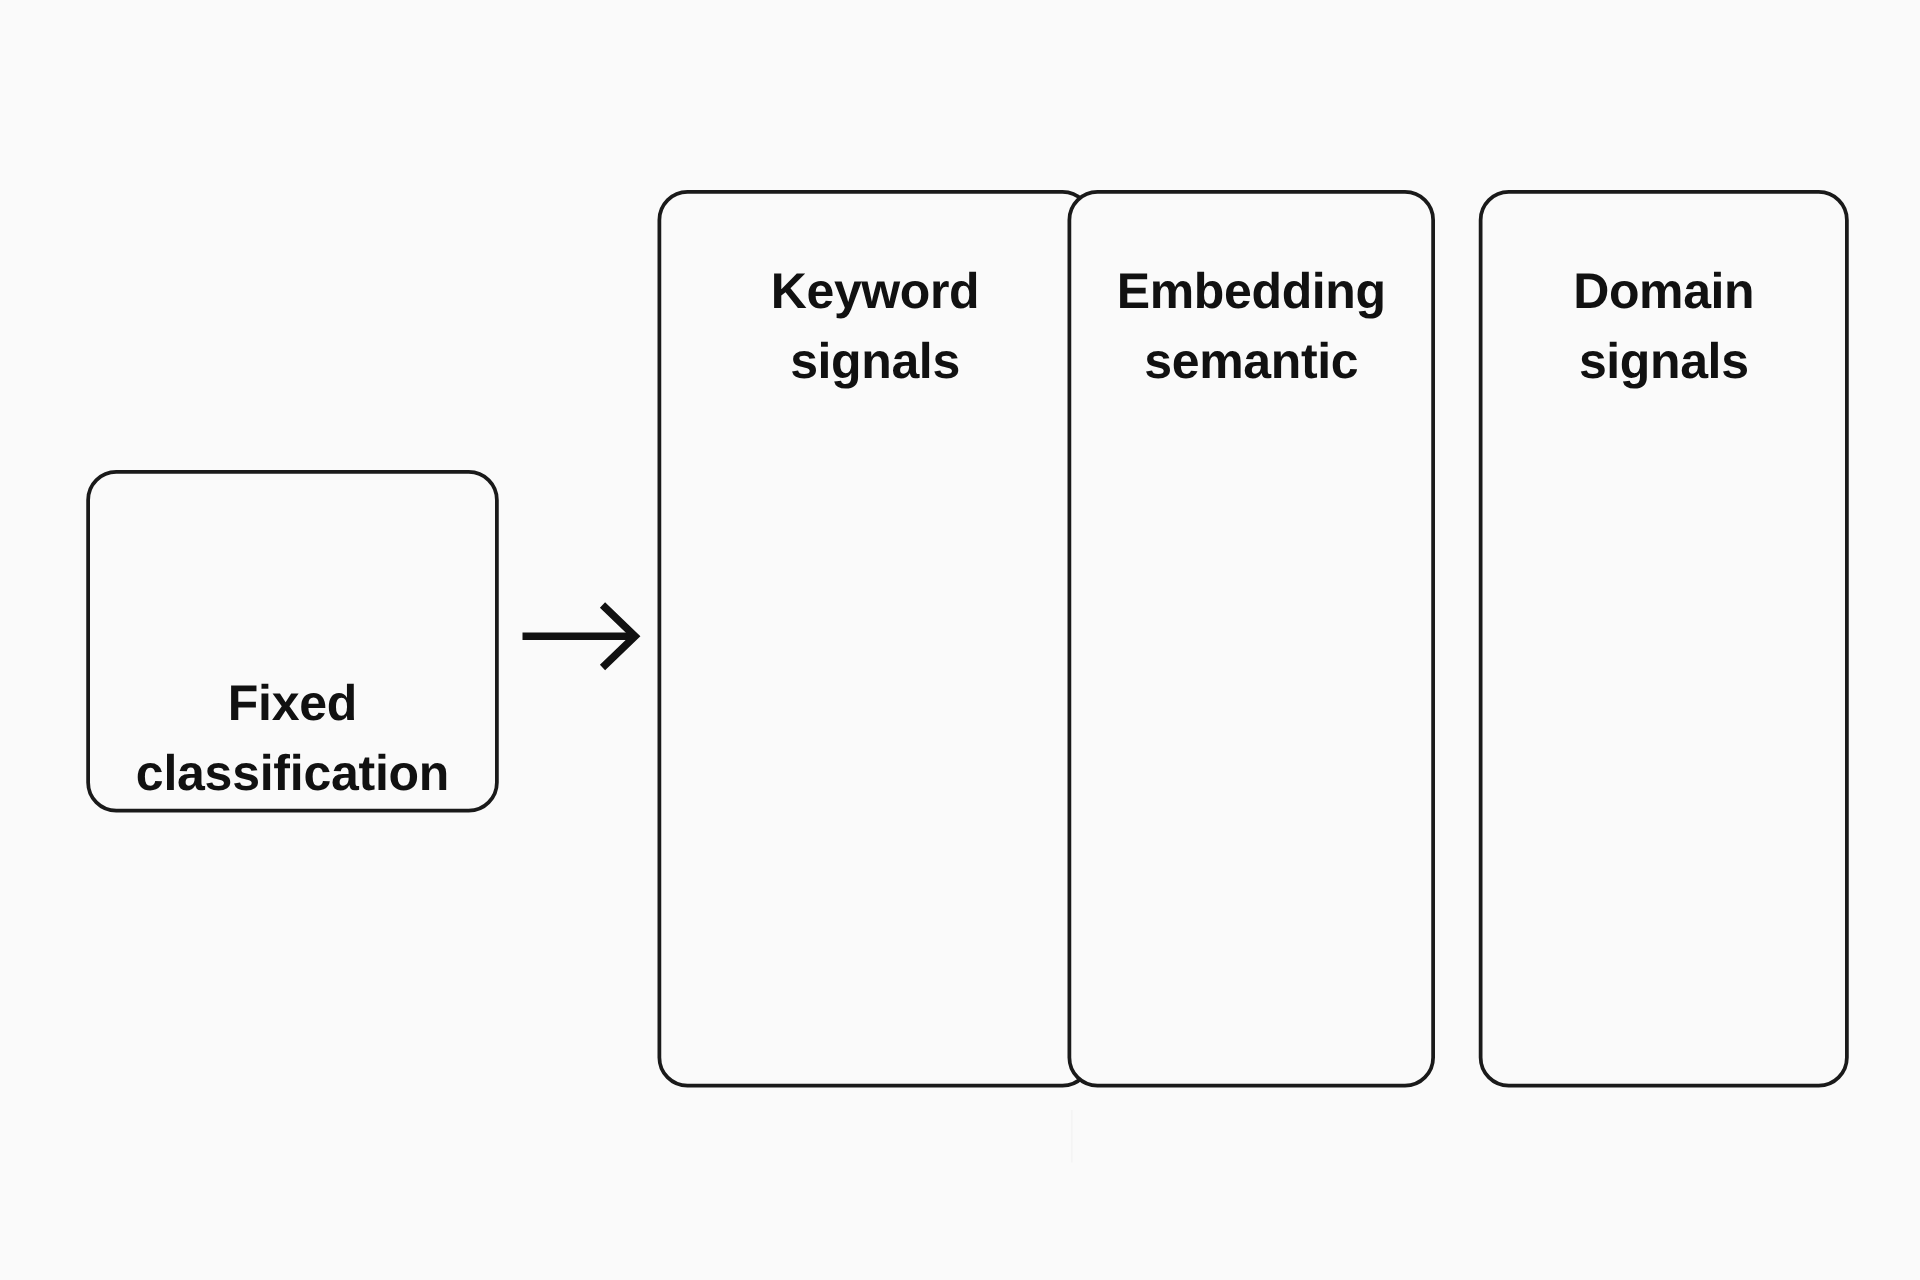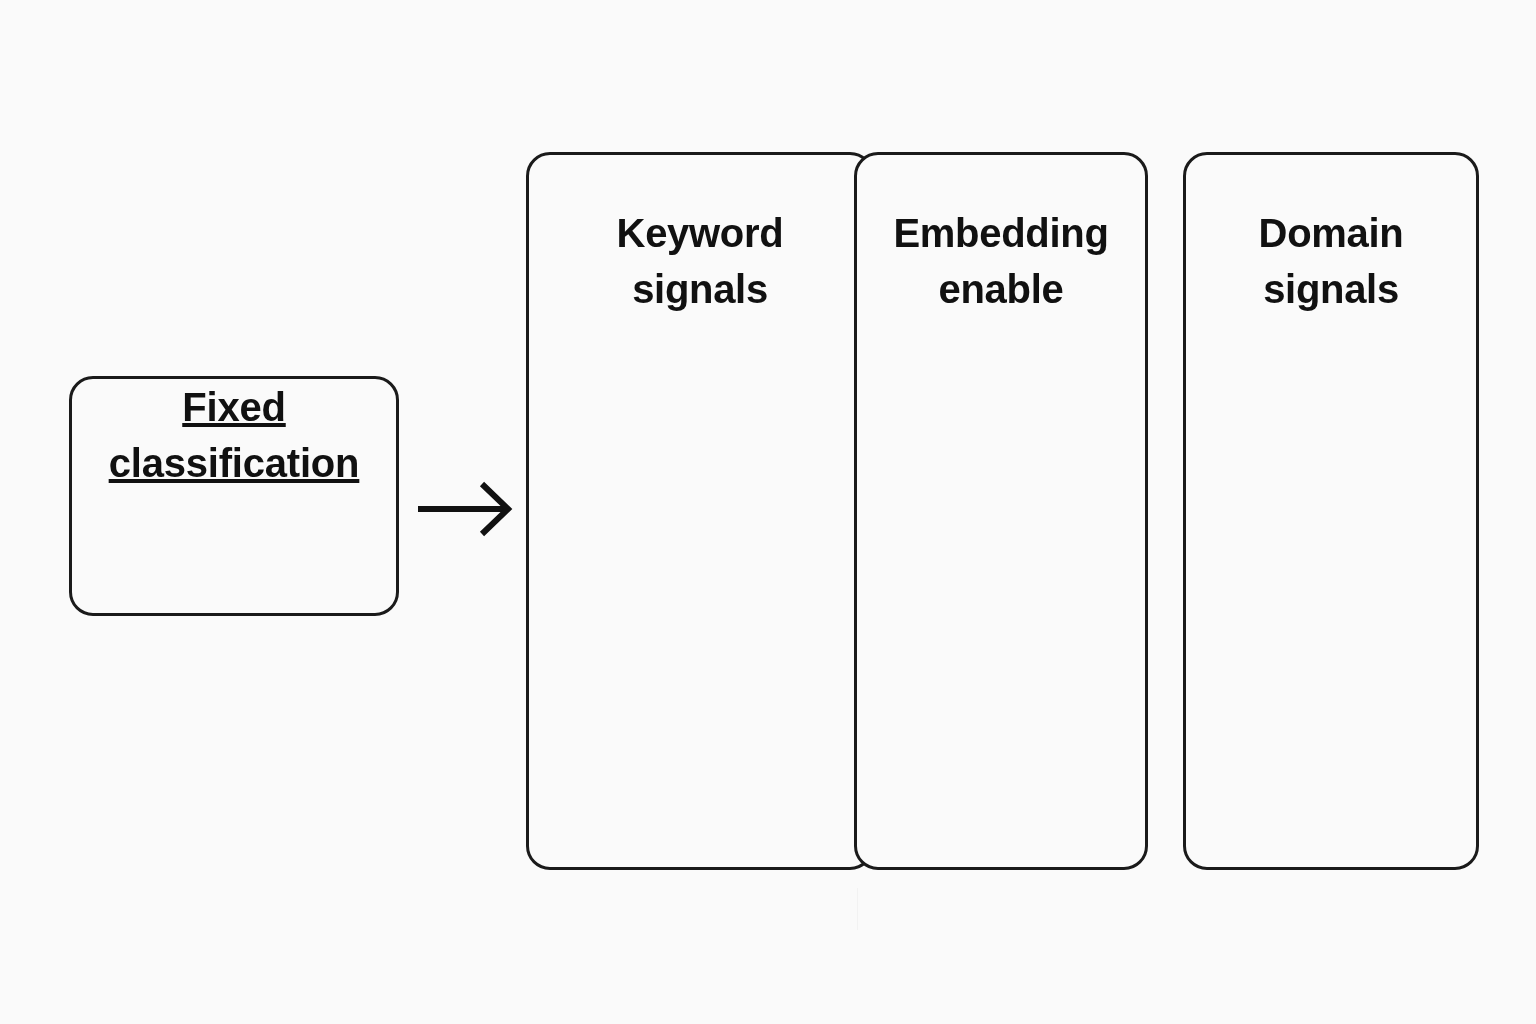--- a/index.html
+++ b/index.html
@@ -27,23 +27,22 @@
     display: flex;
     flex-direction: column;
     align-items: center;
   }
 
   
   .node-source {
     left: 69px;
     top: 376px;
     width: 330px;
-    height: 240px;
-    justify-content: flex-start;
-    text-decoration: underline;
+    height: 274px;
+    justify-content: flex-end;
   }
   .source-title {
     font-size: 40px;
     font-weight: bold;
     line-height: 56px;
     text-align: center;
     letter-spacing: -0.2px;
     white-space: pre-line;
     padding: 0 18px;
   }
@@ -116,21 +115,21 @@
     </svg>
   </div>
 
   <div class="node node-col col-1">
     <div class="col-title">Keyword
 signals</div>
   </div>
 
   <div class="node node-col col-2">
     <div class="col-title">Embedding
-enable</div>
+semantic</div>
   </div>
 
   <div class="node node-col col-3">
     <div class="col-title">Domain
 signals</div>
   </div>
 
   <div class="seam"></div>
 </div>
 

